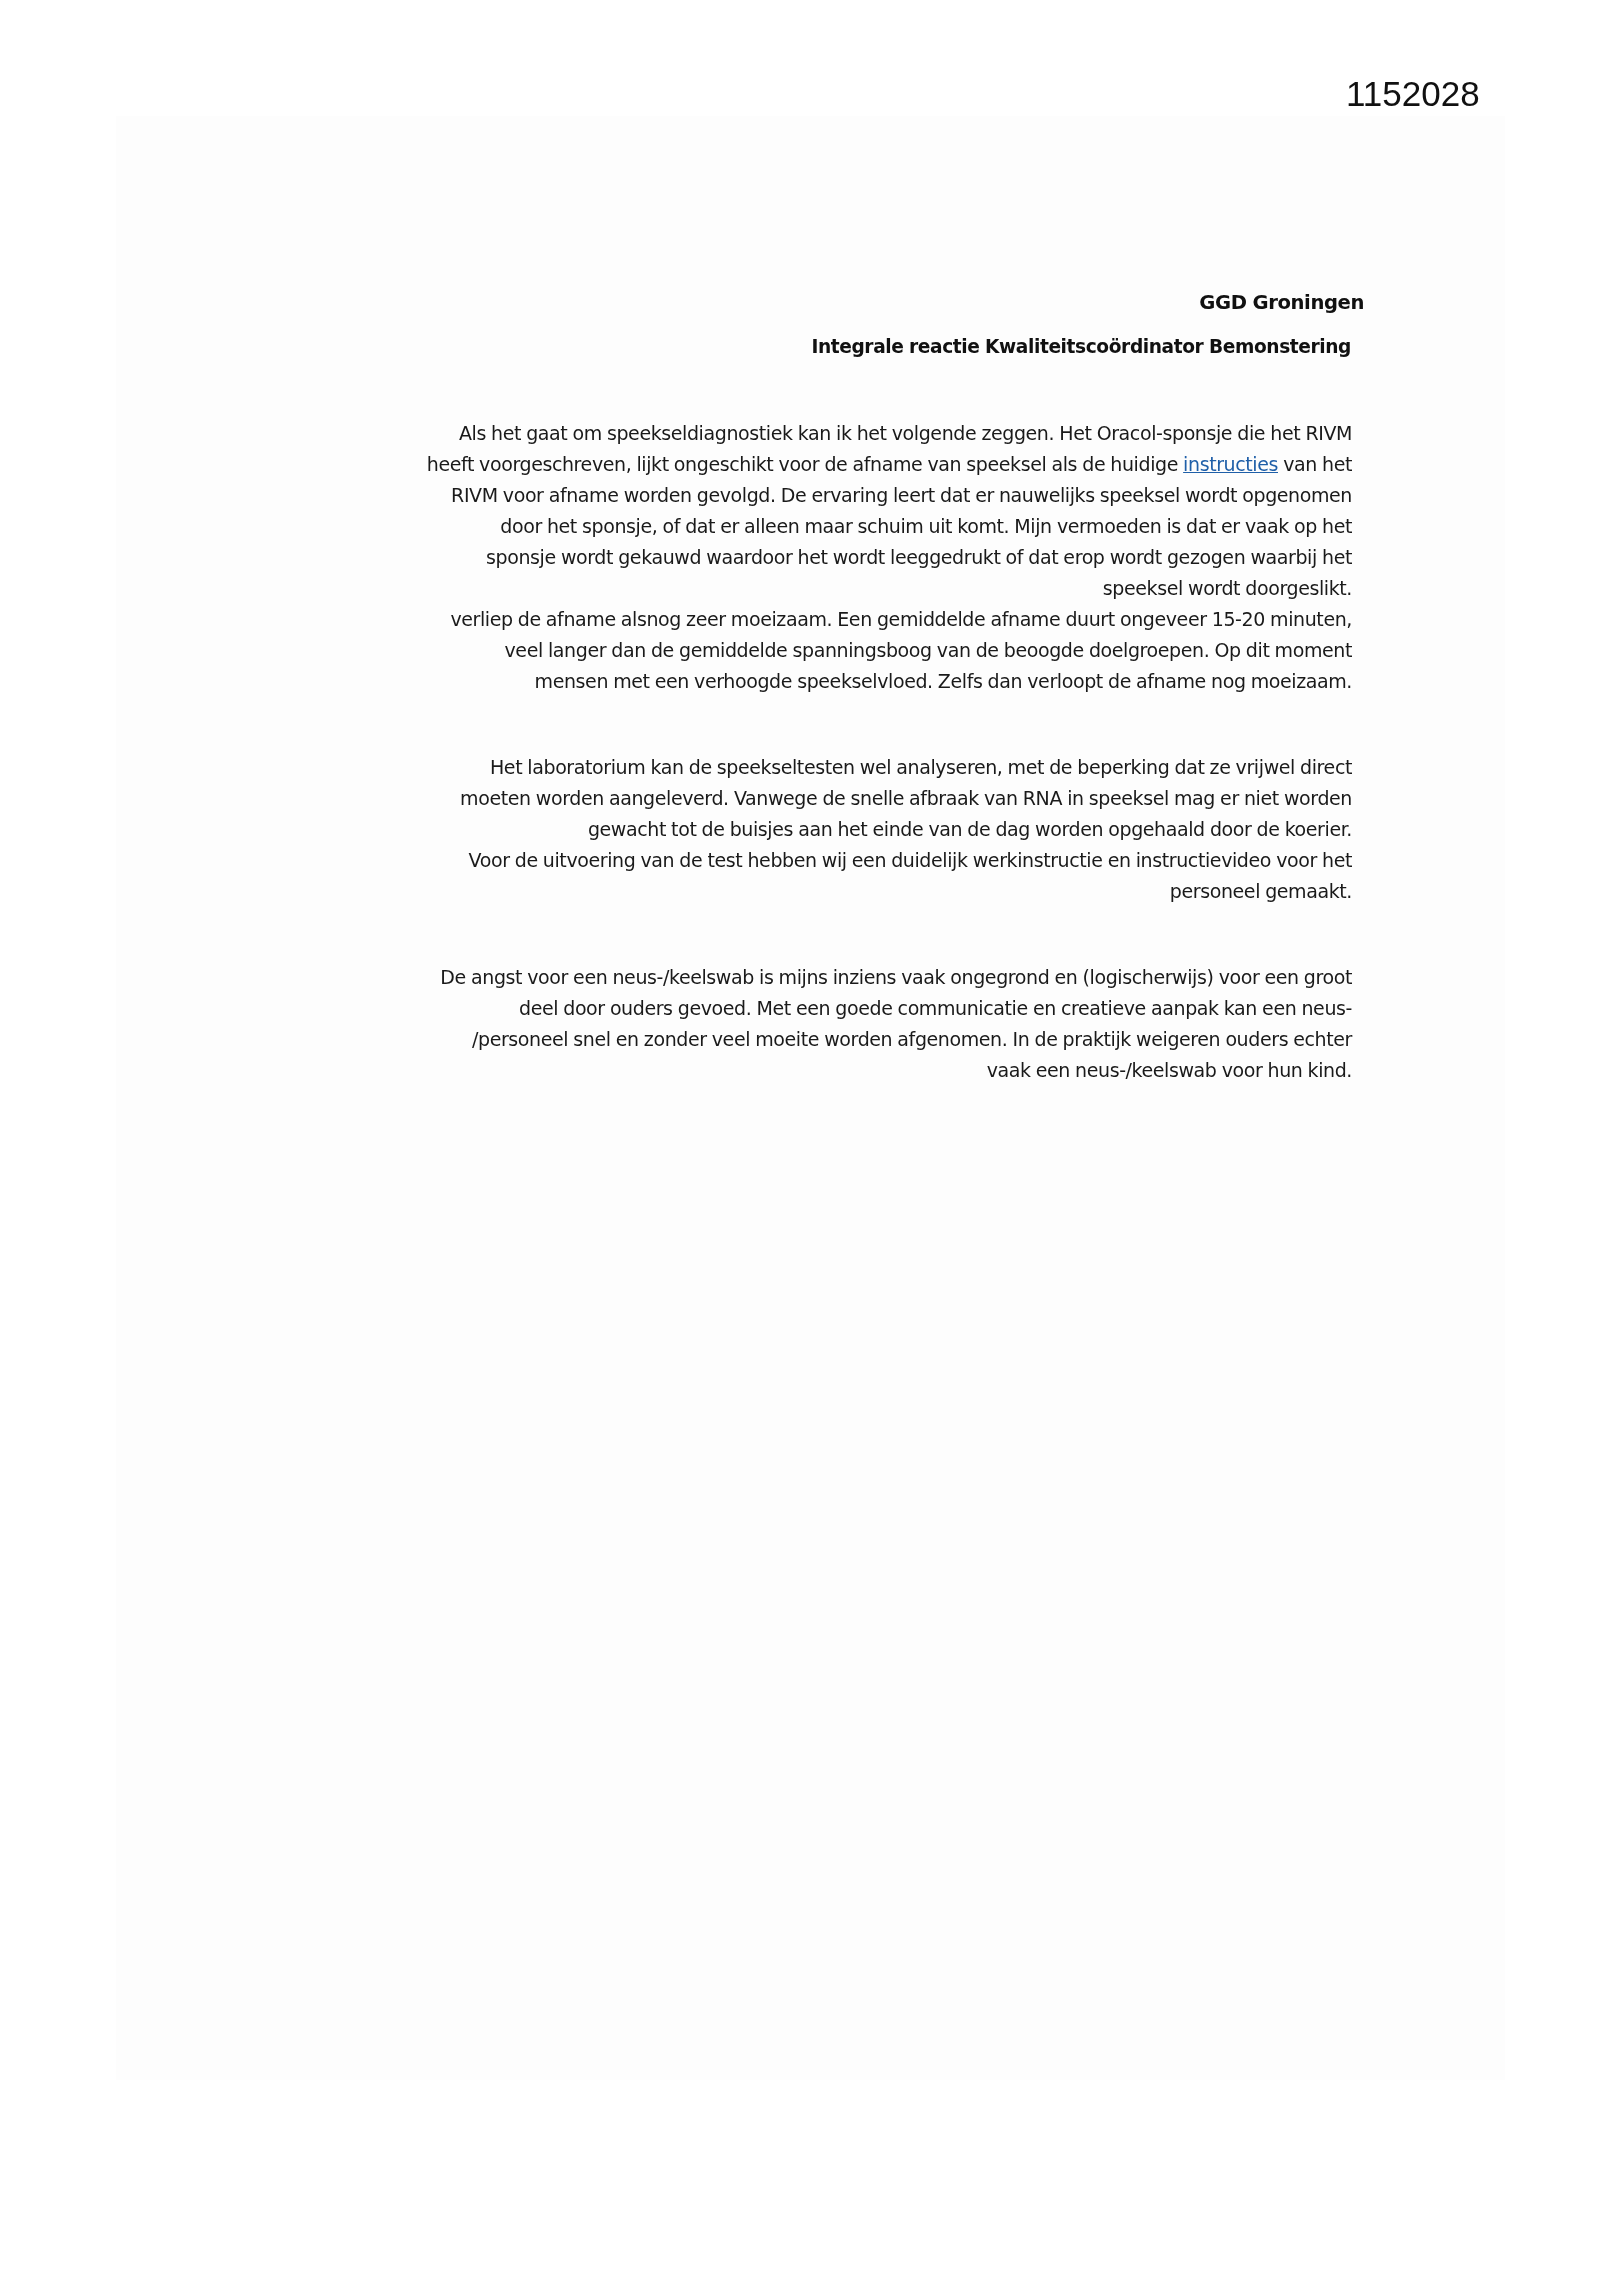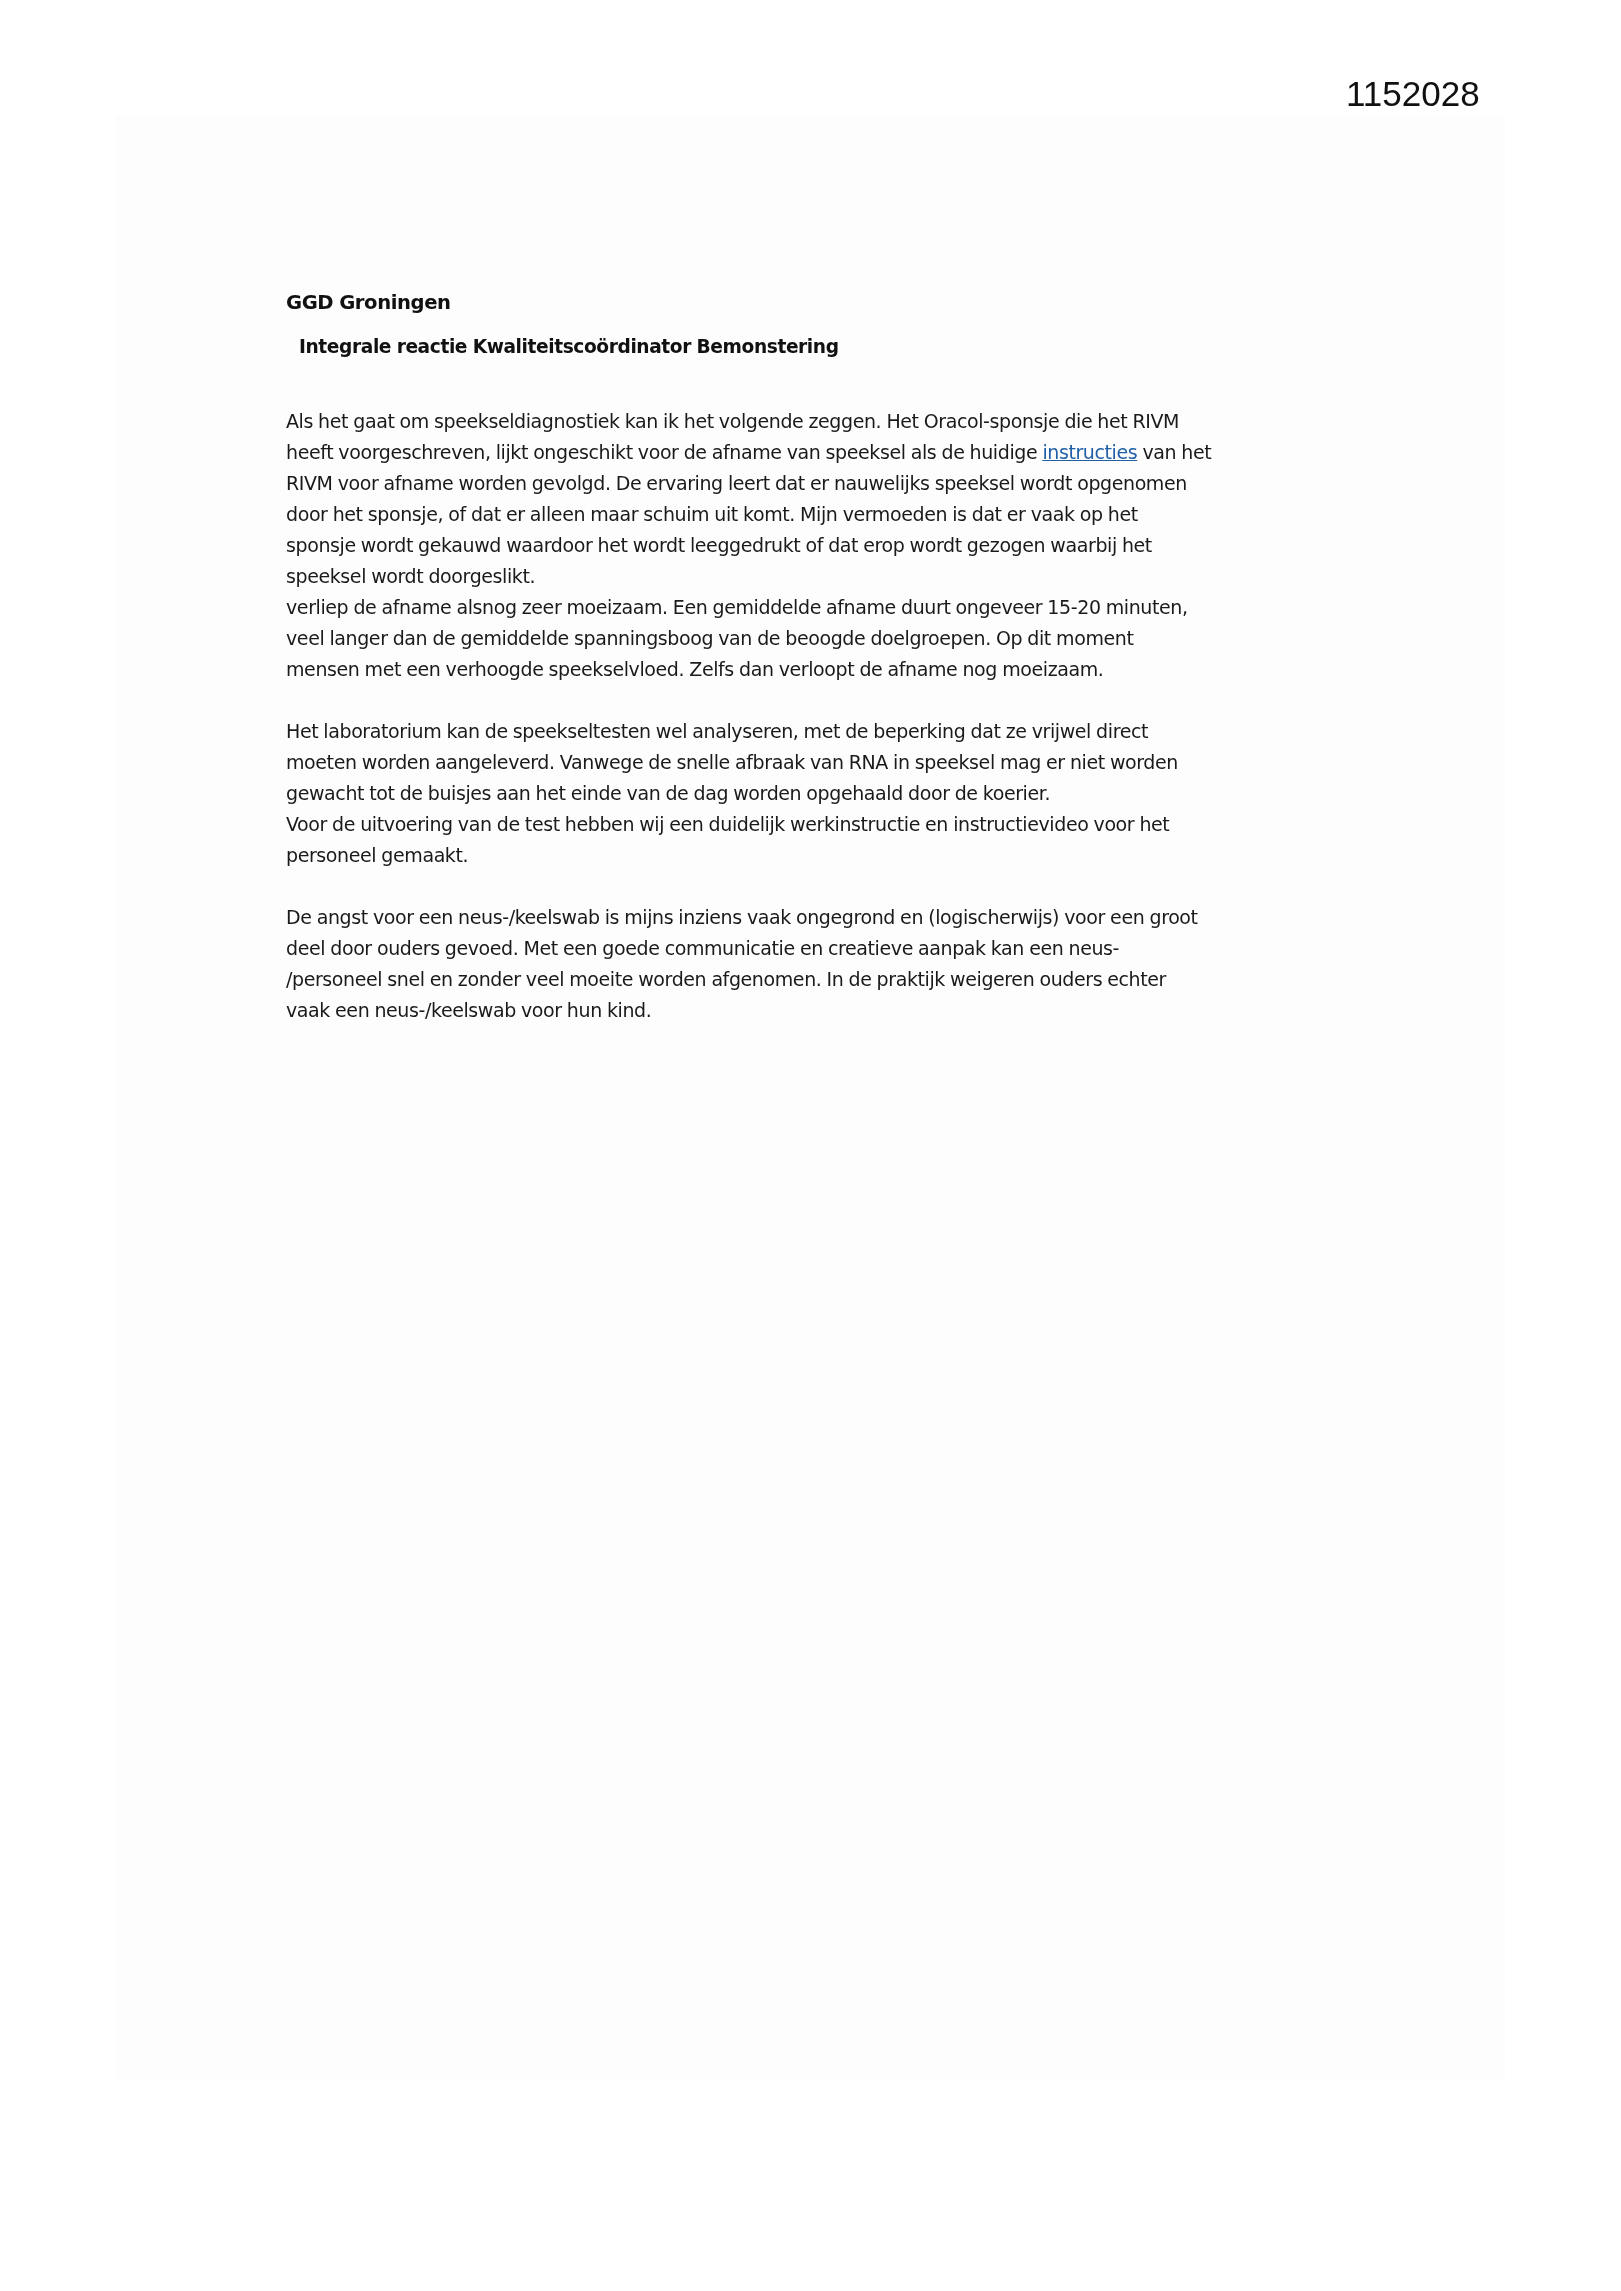--- a/index.html
+++ b/index.html
@@ -35,37 +35,38 @@
     position: absolute;
     left: 286px;
     top: 287px;
     width: 1078px;
     font-family: "DejaVu Sans", sans-serif;
     font-size: 19px;
     line-height: 31px;
     color: #1a1a1a;
     letter-spacing: -0.4px;
     word-spacing: -0.5px;
+    text-align: right;
   }
   .heading {
     font-weight: bold;
     font-size: 19.6px;
     line-height: 31px;
     margin: 0;
     color: #111111;
   }
   .subheading {
     font-weight: bold;
     font-size: 18.6px;
     line-height: 31px;
     margin: 13px;
     color: #111111;
   }
   .para {
-    margin: 0;
+    margin: 12px;
   }
   .gap {
     height: 31px;
   }
   .line {
     display: block;
     white-space: nowrap;
   }
   a.link {
     color: #1f5fa8;

